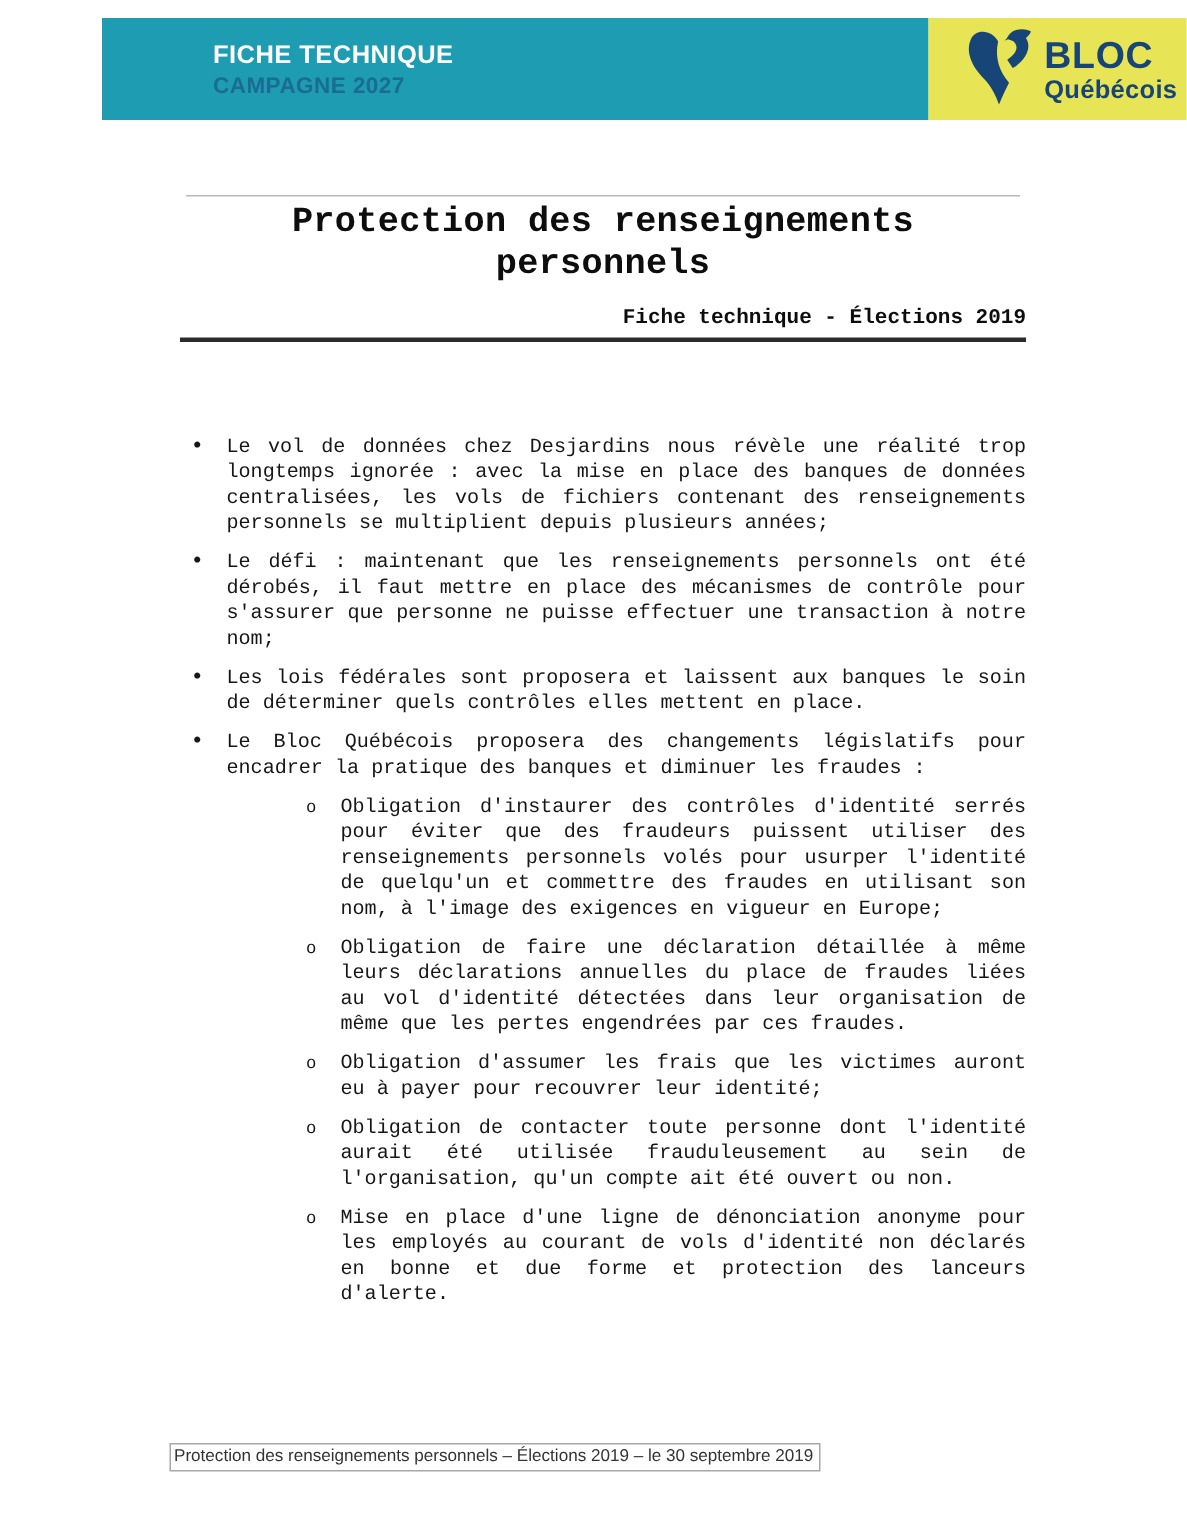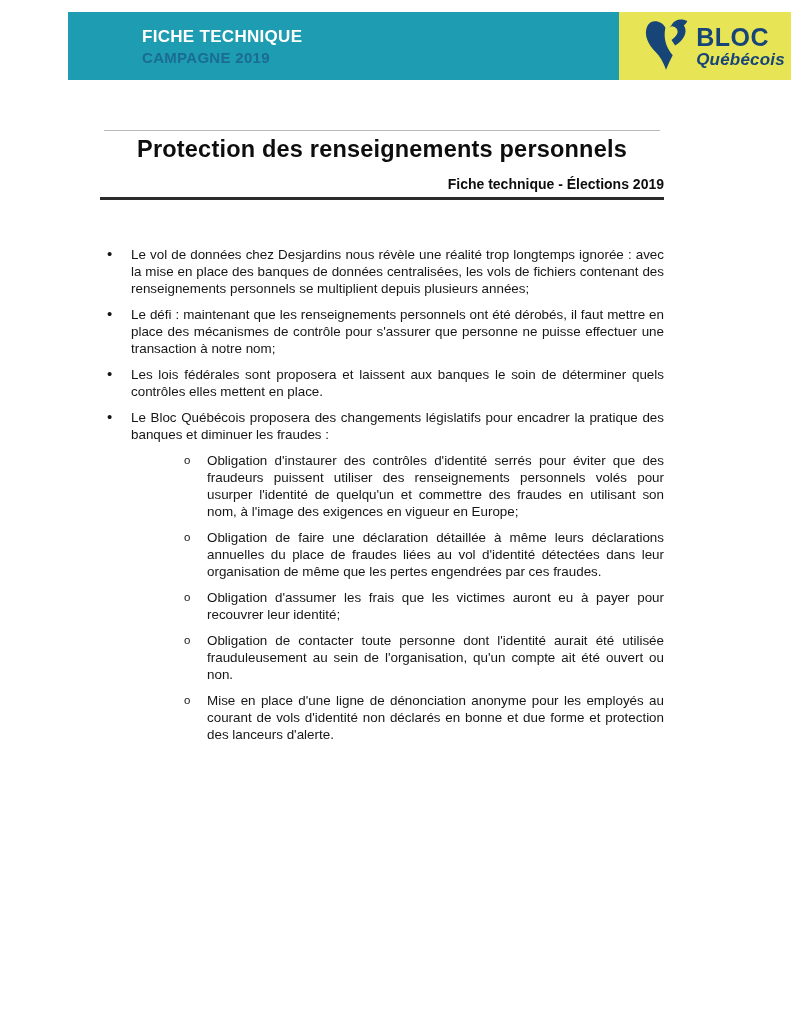--- a/index.html
+++ b/index.html
@@ -30,33 +30,33 @@
   .band-title{color:#ffffff;font-weight:700;font-size:17px;letter-spacing:.3px;}
   .band-subtitle{color:var(--band-teal-dark);font-weight:700;font-size:15px;letter-spacing:.3px;}
   .band-yellow{
     width:190px;background:var(--band-yellow);
     display:flex;align-items:center;justify-content:center;gap:7px;
   }
   .logo-mark{display:block;width:46px;height:56px;}
   .logo-mark svg{display:block;width:100%;height:100%;}
   .logo-text{line-height:1;color:var(--logo-blue);}
   .logo-l1{font-size:25px;font-weight:800;letter-spacing:.5px;}
-  .logo-l2{font-size:17px;font-weight:700;margin-top:1px;letter-spacing:.2px;font-style:italic;}
+  .logo-l2{font-size:17px;font-weight:700;margin-top:1px;letter-spacing:.2px;}
 
   
-  .doc{position:absolute;left:100px;top:130px;width:564px;}
+  .doc{position:absolute;left:120px;top:130px;width:564px;font-family:Liberation Mono, monospace;}
   .top-rule{height:1px;background:var(--rule-light);margin:0 4px;}
   .title{
     margin:4px 0 0 0;font-size:23.5px;font-weight:700;text-align:center;
     color:#0d0d0d;letter-spacing:.2px;line-height:1.2;
   }
   .subtitle{margin-top:13px;text-align:right;font-size:14px;font-weight:700;color:#0d0d0d;}
   .heavy-rule{margin-top:5px;height:2.5px;background:var(--rule-dark);}
 
-  ul.bullets{margin:46px 0 0 0;padding:0;list-style:none;
+  ul.bullets{margin:62px 0 0 0;padding:0;list-style:none;
     font-size:13.4px;line-height:17px;text-align:justify;}
   li.b1{position:relative;padding-left:31px;margin-bottom:9px;}
   li.b1::before{content:"\2022";position:absolute;left:7px;top:-1px;font-size:15px;}
   ul.sub{list-style:none;margin:9px 0 0 0;padding:0;}
   li.b2{position:relative;padding-left:76px;margin-bottom:9px;}
   li.b2::before{content:"o";position:absolute;left:53px;top:0.5px;font-size:11.5px;}
 
   
   .footer-box{
     position:absolute;left:113px;top:962px;
@@ -66,21 +66,21 @@
   }
 </style>
 </head>
 <body>
 
 <div class="page">
 
   <div class="band">
     <div class="band-teal">
       <div class="band-title">FICHE TECHNIQUE</div>
-      <div class="band-subtitle">CAMPAGNE 2019</div>
+      <div class="band-subtitle">CAMPAGNE 2027</div>
     </div>
     <div class="band-yellow">
       <span class="logo-mark">
         <svg viewBox="0 0 74 92" xmlns="http://www.w3.org/2000/svg" aria-hidden="true">
           <path d="M36 16 C30 3 11 1 6 14 C0 28 8 44 20 56 C27 63 33 73 37 85 C40 77 44 69 48 61 C38 50 32 34 36 16 Z" fill="var(--logo-blue)"></path>
           <path d="M43 16 C48 6 62 5 67 13 C73 23 66 37 52 45 L46 36 C55 30 59 23 54 17 C50 12 45 13 43 16 Z" fill="var(--logo-blue)"></path>
           <path d="M46 12 C50 2 64 0 72 5 C68 15 54 19 46 12 Z" fill="var(--logo-blue)"></path>
         </svg>
       </span>
       <span class="logo-text">
@@ -122,14 +122,17 @@
             <span>Obligation de contacter toute personne dont l'identité aurait été utilisée frauduleusement au sein de l'organisation, qu'un compte ait été ouvert ou non.</span>
           </li>
           <li class="b2">
             <span>Mise en place d'une ligne de dénonciation anonyme pour les employés au courant de vols d'identité non déclarés en bonne et due forme et protection des lanceurs d'alerte.</span>
           </li>
         </ul>
       </li>
     </ul>
   </div>
 
+  <div class="footer-box">
+    <span>Protection des renseignements personnels – Élections 2019 – le 30 septembre 2019</span>
+  </div>
 
 </div>
 
 </body></html>

